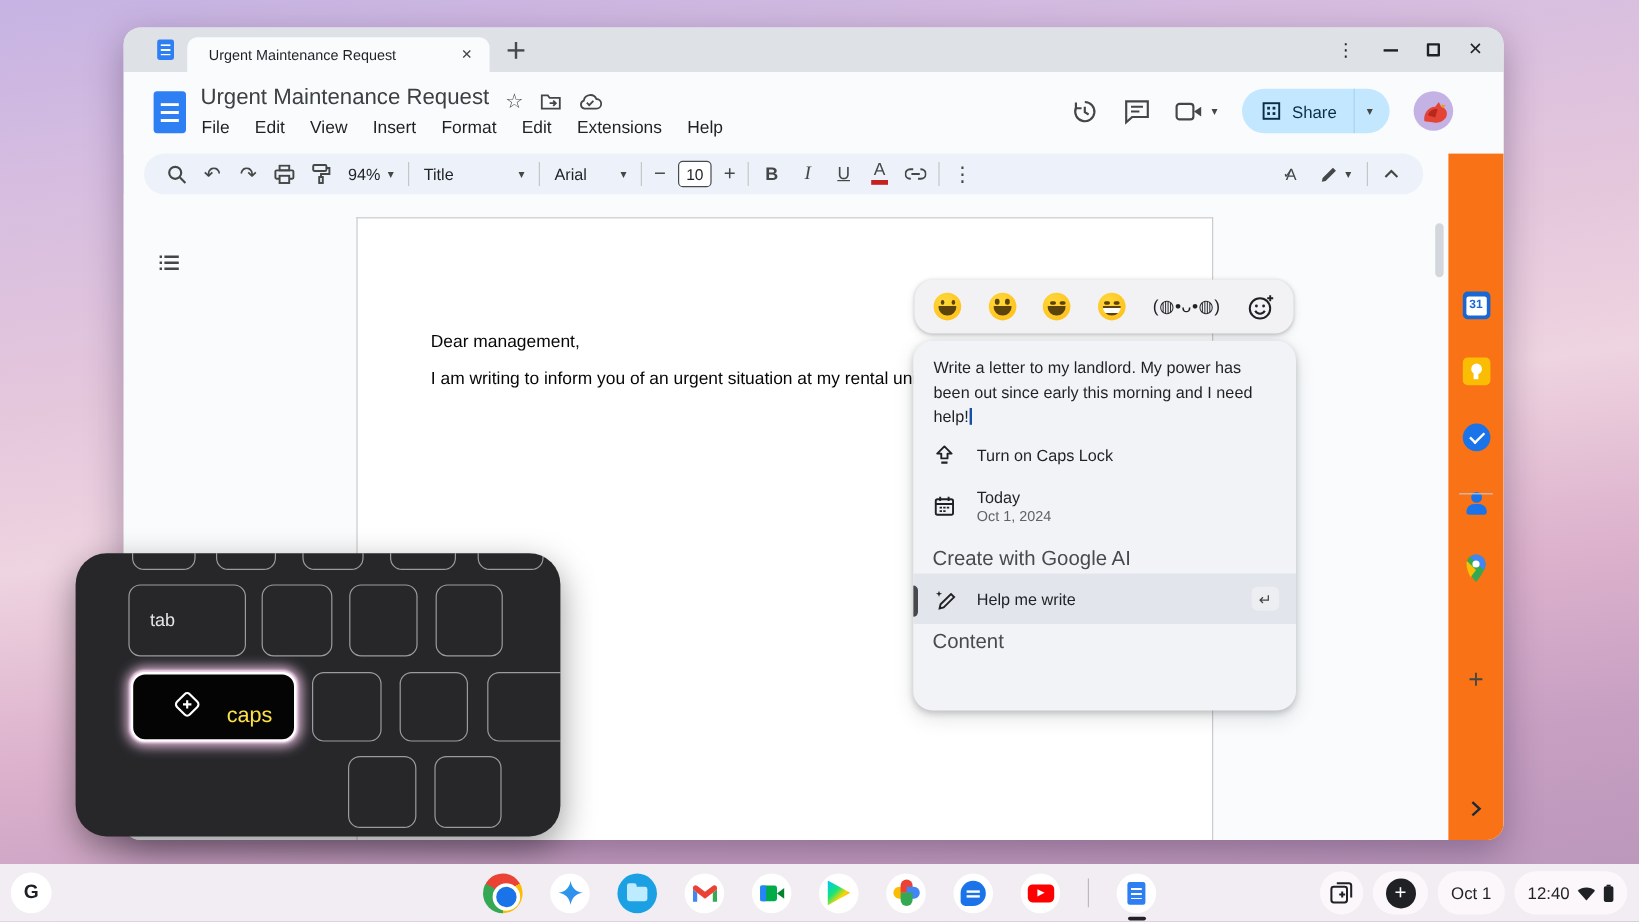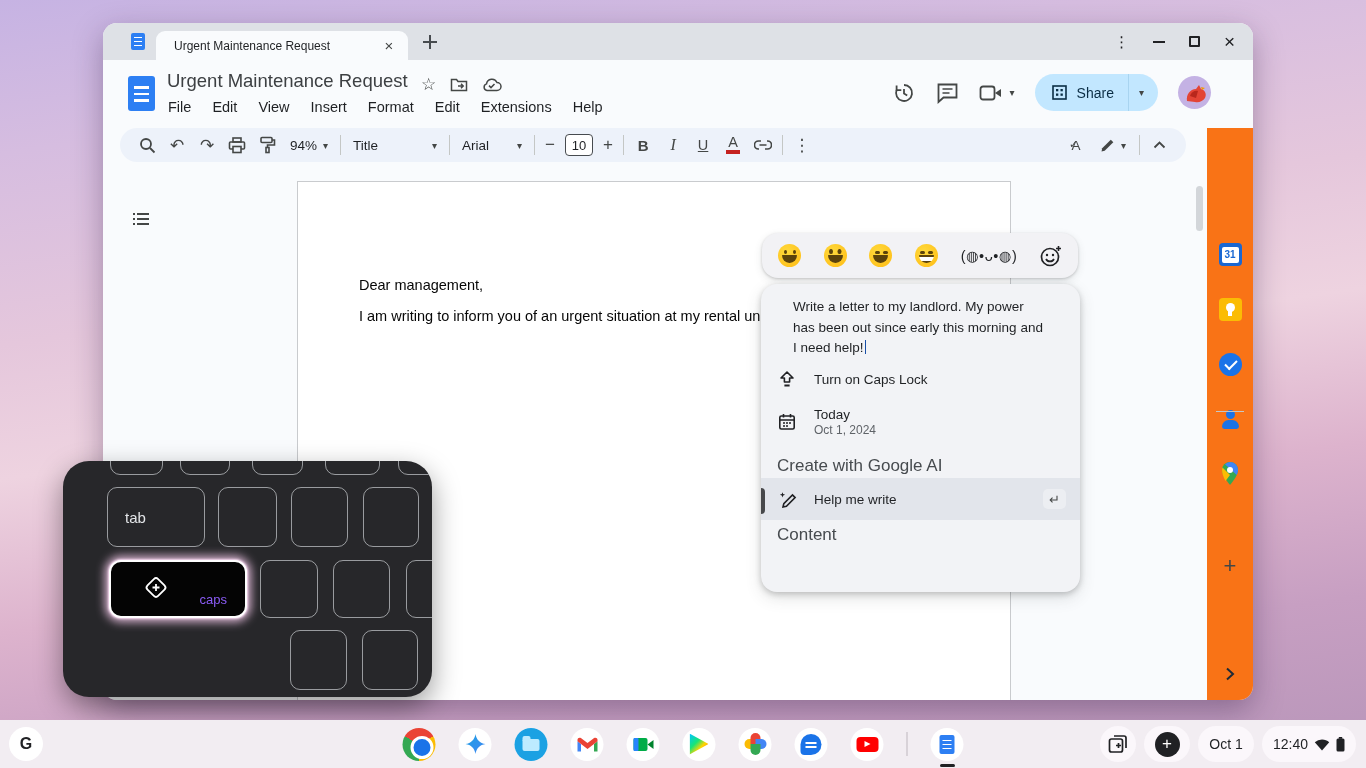--- a/index.html
+++ b/index.html
@@ -101,41 +101,41 @@
     display:flex; align-items:center; justify-content:space-between; padding:0 16px; z-index:5; }
   .face { width:23px; height:23px; background:radial-gradient(circle at 38% 32%, #FFD93B 0%, #FFC41F 70%); border-radius:50%; position:relative; }
   .face::before { content:""; position:absolute; top:6px; left:5.5px; width:3px; height:4px; background:#5C430B; border-radius:50%; box-shadow:9px 0 0 #5C430B; }
   .face::after { content:""; position:absolute; left:4px; top:11px; width:15px; height:8px; background:#5C430B; border-radius:1px 1px 12px 12px; }
   .face.f2::before { width:3.5px; height:5px; top:5px; box-shadow:8.5px 0 0 #5C430B; }
   .face.f3::before, .face.f4::before { width:5px; height:2.5px; top:7px; border-radius:2px; box-shadow:8px 0 0 #5C430B; }
   .face.f4::after { background:linear-gradient(#5C430B 0 2px, #fff 2px 6px, #5C430B 6px); }
   .kaomoji { font-size:14.5px; color:#1f2124; letter-spacing:.5px; }
   .ai-card { left:761px; top:284px; width:319px; height:308px; background:#F2F3F6; border-radius:16px;
     box-shadow:0 2px 6px rgba(0,0,0,.2), 0 6px 16px rgba(60,64,67,.15); z-index:5; overflow:hidden; }
-  .prompt { position:absolute; left:0; top:0; width:100%; padding:13px 32px; font-size:13.5px; line-height:20.5px; color:#1f2124; }
+  .prompt { position:absolute; left:0; top:0; width:100%; padding:13px 17px; font-size:13.5px; line-height:20.5px; color:#1f2124; }
   .caret-bar { display:inline-block; width:1.5px; height:14px; background:#174EA6; vertical-align:-2px; margin-left:1px; }
   .ai-row { position:absolute; left:0; width:100%; height:38px; display:flex; align-items:center; padding:0 14px 0 16px; }
   .ai-row .ic { width:20px; display:flex; justify-content:center; margin-right:17px; }
   .ai-label { font-size:13.5px; color:#1f2124; }
   .ai-sub { font-size:12px; color:#5f6368; margin-top:1px; }
   .ai-section { position:absolute; left:16px; font-size:17px; color:#474b4f; }
   .row-hl { background:#E2E5EB; }
   .sel-ind { position:absolute; left:0; top:204px; width:4px; height:26px; background:#47484B; border-radius:0 4px 4px 0; z-index:6; }
   .enter-badge { margin-left:auto; width:23px; height:20px; background:#ECEEF2; border-radius:5px;
     display:flex; align-items:center; justify-content:center; font-size:13px; color:#444746; }
 
   
-  .kbd { left:63px; top:461px; width:369px; height:236px; background:#27272A; border-radius:26px;
+  .kbd { left:63px; top:461px; width:404px; height:236px; background:#27272A; border-radius:26px;
     overflow:hidden; z-index:7; box-shadow:0 10px 28px rgba(0,0,0,.4); }
   .key { position:absolute; border:1px solid rgba(225,227,230,.62); border-radius:10px;
     color:#E3E5E8; font-size:15px; display:flex; align-items:center; }
   .key span { padding-left:17px; }
   .caps-key { background:#040404; border:2px solid #fff; border-radius:12px;
     box-shadow:0 0 10px 4px rgba(248,205,238,.85), 0 0 2px 1px rgba(255,255,255,.9); }
-  .caps-label { position:absolute; right:18px; bottom:9px; font-size:13px; color:#8b5cf6; }
+  .caps-label { position:absolute; right:18px; bottom:9px; font-size:18px; color:#fde047; }
   .launcher-diamond { position:absolute; left:15px; top:50%; transform:translateY(-50%); }
 
   
   .shelf { left:0; bottom:0; width:1366px; height:48px; background:#F2EDF2; z-index:10; }
   .launcher-btn { position:absolute; left:9px; top:7px; width:34px; height:34px; border-radius:50%; background:#fff;
     display:flex; align-items:center; justify-content:center; font-size:16px; font-weight:bold; color:#202124; }
   .apps { position:absolute; left:50%; top:7px; transform:translateX(-50%); display:flex; align-items:center; gap:23px; height:34px; }
   .app { width:33px; height:33px; border-radius:50%; background:#fff; display:flex; align-items:center; justify-content:center; position:relative; }
   .chrome-ic { width:33px; height:33px; border-radius:50%;
     background:conic-gradient(from 60deg, #FBBC04 0 120deg, #34A853 120deg 240deg, #EA4335 240deg 360deg); position:relative; }

